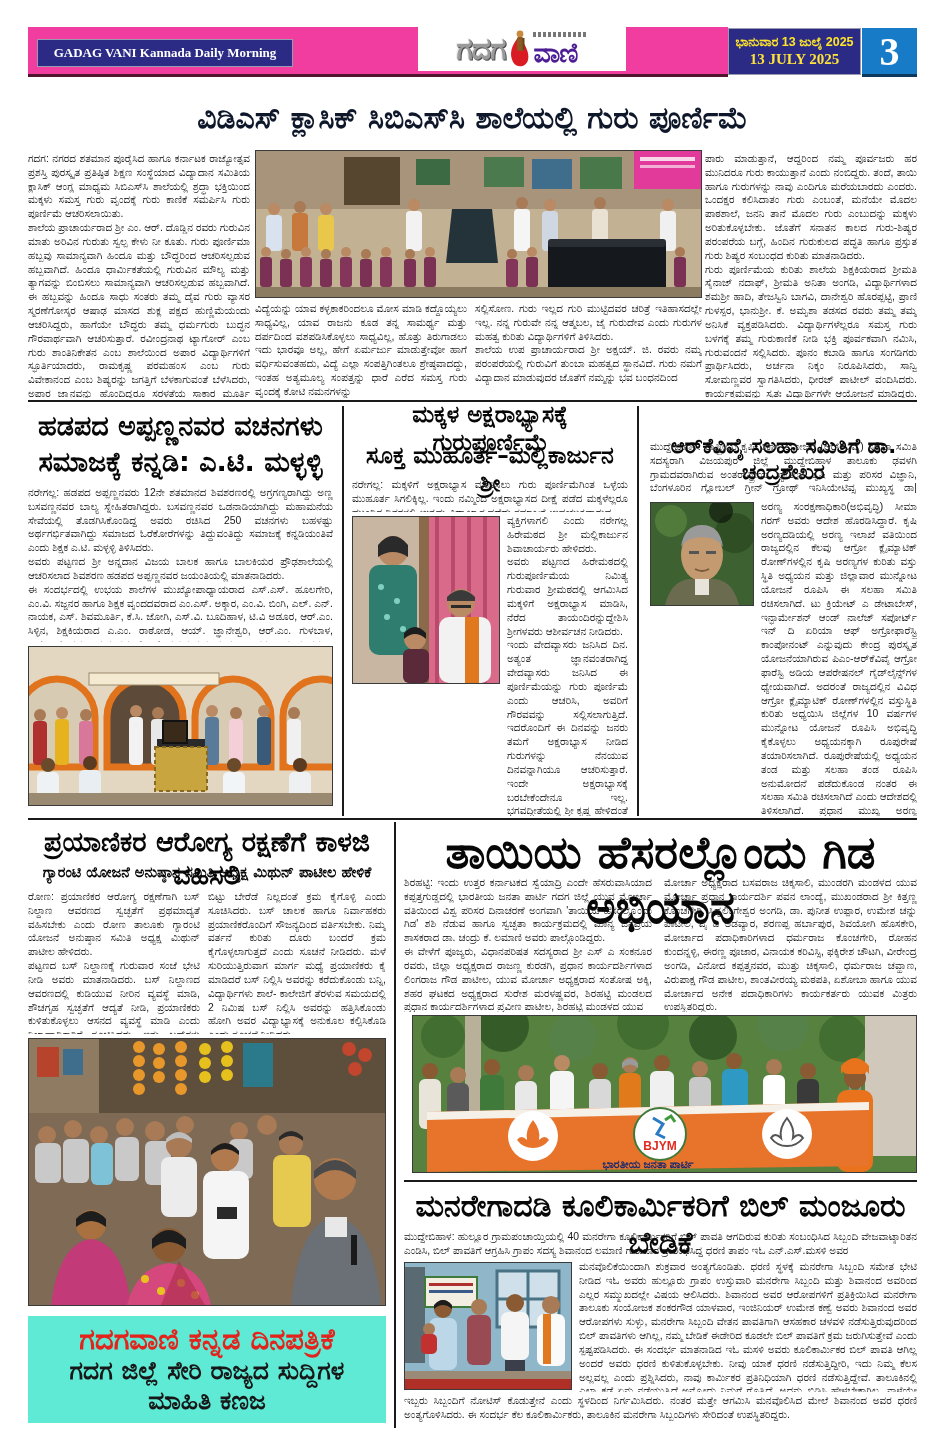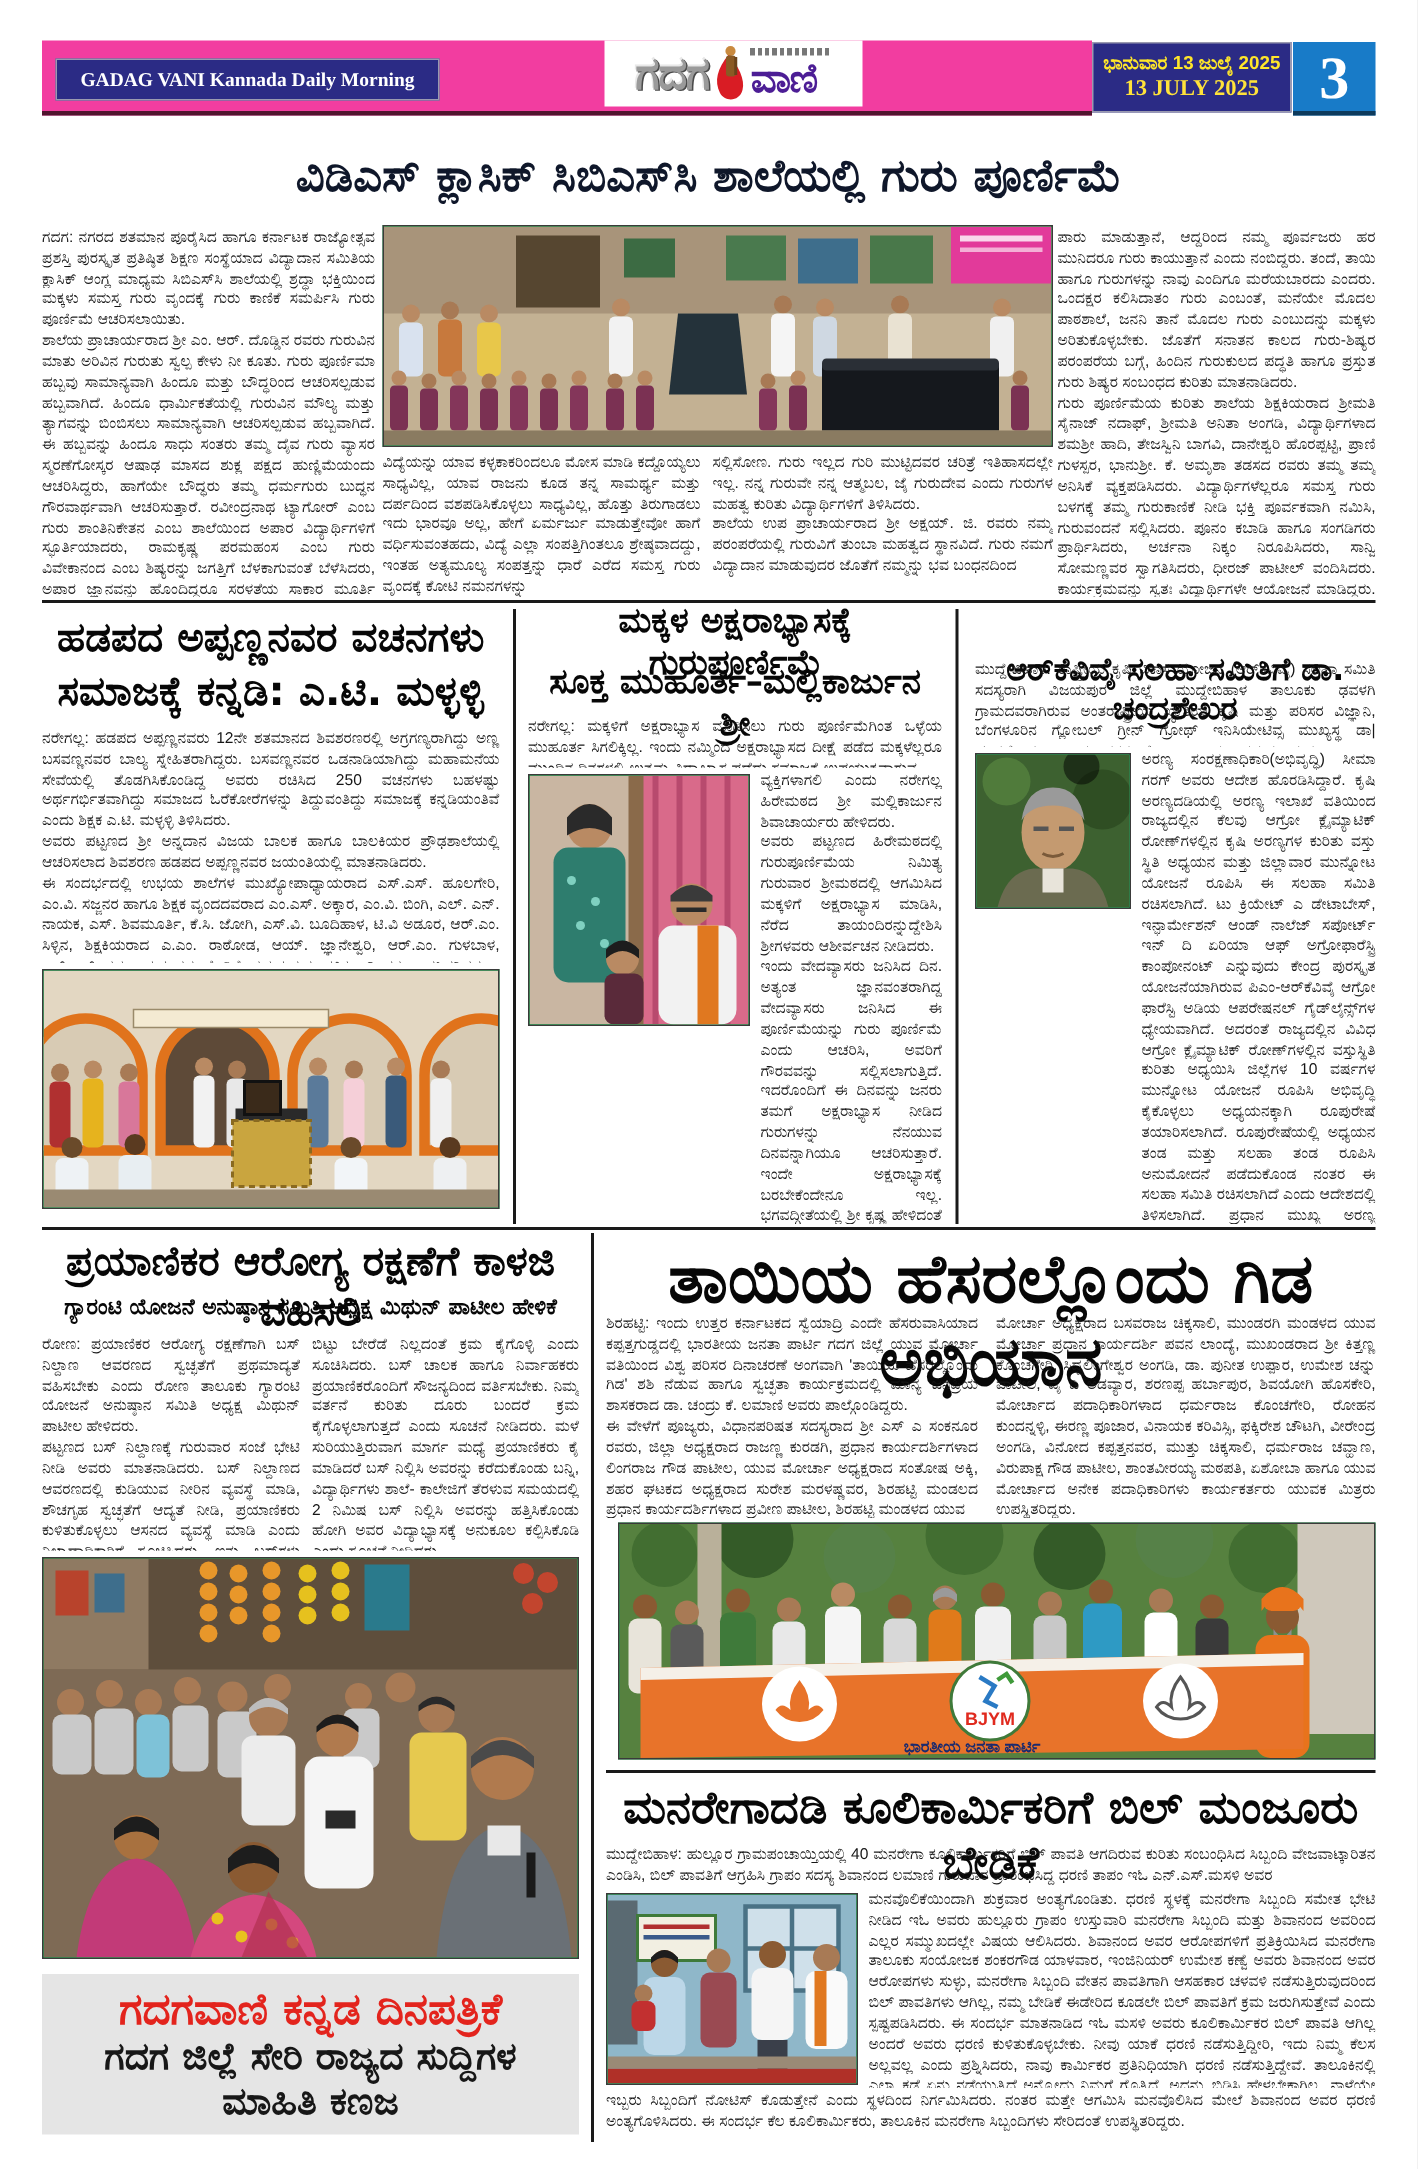--- a/index.html
+++ b/index.html
@@ -20,42 +20,42 @@
   .datekn{color:#ffe62a;font-weight:bold;font-size:12.5px;line-height:1.25;white-space:nowrap;}
   .dateen{color:#ffe23a;font-weight:bold;font-size:15px;font-family:"Liberation Serif", serif;line-height:1.2;white-space:nowrap;}
   .pagebox{background:#187bc8;border-bottom:3px solid #0d3a5c;display:flex;align-items:center;justify-content:center;}
   .pagebox span{color:#fff;font-family:"Liberation Serif", serif;font-weight:bold;font-size:40px;}
   
   .headMain{font-family:"DejaVu Sans", sans-serif;font-weight:bold;font-size:30px;line-height:60px;
             text-align:center;color:#0f172a;white-space:nowrap;}
   .hSec{font-family:"DejaVu Sans", sans-serif;font-weight:bold;text-align:center;color:#070707;line-height:1.22;}
   
   .col{font-size:10.4px;line-height:1.33;text-align:justify;overflow:hidden;white-space:pre-line;color:#161616;}
-  .photoFrame{border:1px solid #3a3a3a;box-sizing:border-box;overflow:hidden;background:#22c55e;}
+  .photoFrame{border:1px solid #3a3a3a;box-sizing:border-box;overflow:hidden;background:#e5e5e5;}
   .floatPhoto{float:left;margin:2px 7px 3px 0;}
   .vline{background:#1a1a1a;width:2px;}
   .hline{background:#1a1a1a;height:2px;}
   
-  .adbox{background:#e5e5e5;display:flex;flex-direction:column;align-items:center;justify-content:center;}
+  .adbox{background:#5eead4;display:flex;flex-direction:column;align-items:center;justify-content:center;}
   .adL1{color:#e3241d;font-weight:bold;font-size:29px;font-family:"DejaVu Sans", sans-serif;line-height:1.15;}
   .adL2{color:#171717;font-weight:bold;font-size:25px;font-family:"DejaVu Sans", sans-serif;line-height:1.2;}
   svg{display:block;}
 </style>
 </head>
 <body>
 
 <div class="page">
 
   <div class="abs band" style="left:28px;top:27px;width:700px;height:47px;"></div>
 
   <div class="abs namebox" style="left:37px;top:39px;width:254px;height:26px;">
     <span>GADAG VANI Kannada Daily Morning</span>
   </div>
 
-  <div class="abs logoGap" style="left:403px;top:27px;width:172px;height:44px;">
+  <div class="abs logoGap" style="left:418px;top:27px;width:208px;height:44px;">
     <span class="logoGadag">ಗದಗ</span>
     <svg width="24" height="42" viewBox="0 0 24 42">
       <path d="M12 8 C4 18 2 26 6 34 C9 40 19 40 21 32 C23 25 18 16 12 8 Z" fill="#d91c24"></path>
       <circle cx="13" cy="6" r="3.4" fill="#c98a3f"></circle>
       <rect x="10" y="9" width="6.5" height="14" rx="2" fill="#8a5a24"></rect>
       <rect x="15.5" y="10" width="2" height="12" fill="#6a431a"></rect>
     </svg>
     <span class="logoRight">
       <span class="tagline"></span>
       <span class="logoVani">ವಾಣಿ</span>

